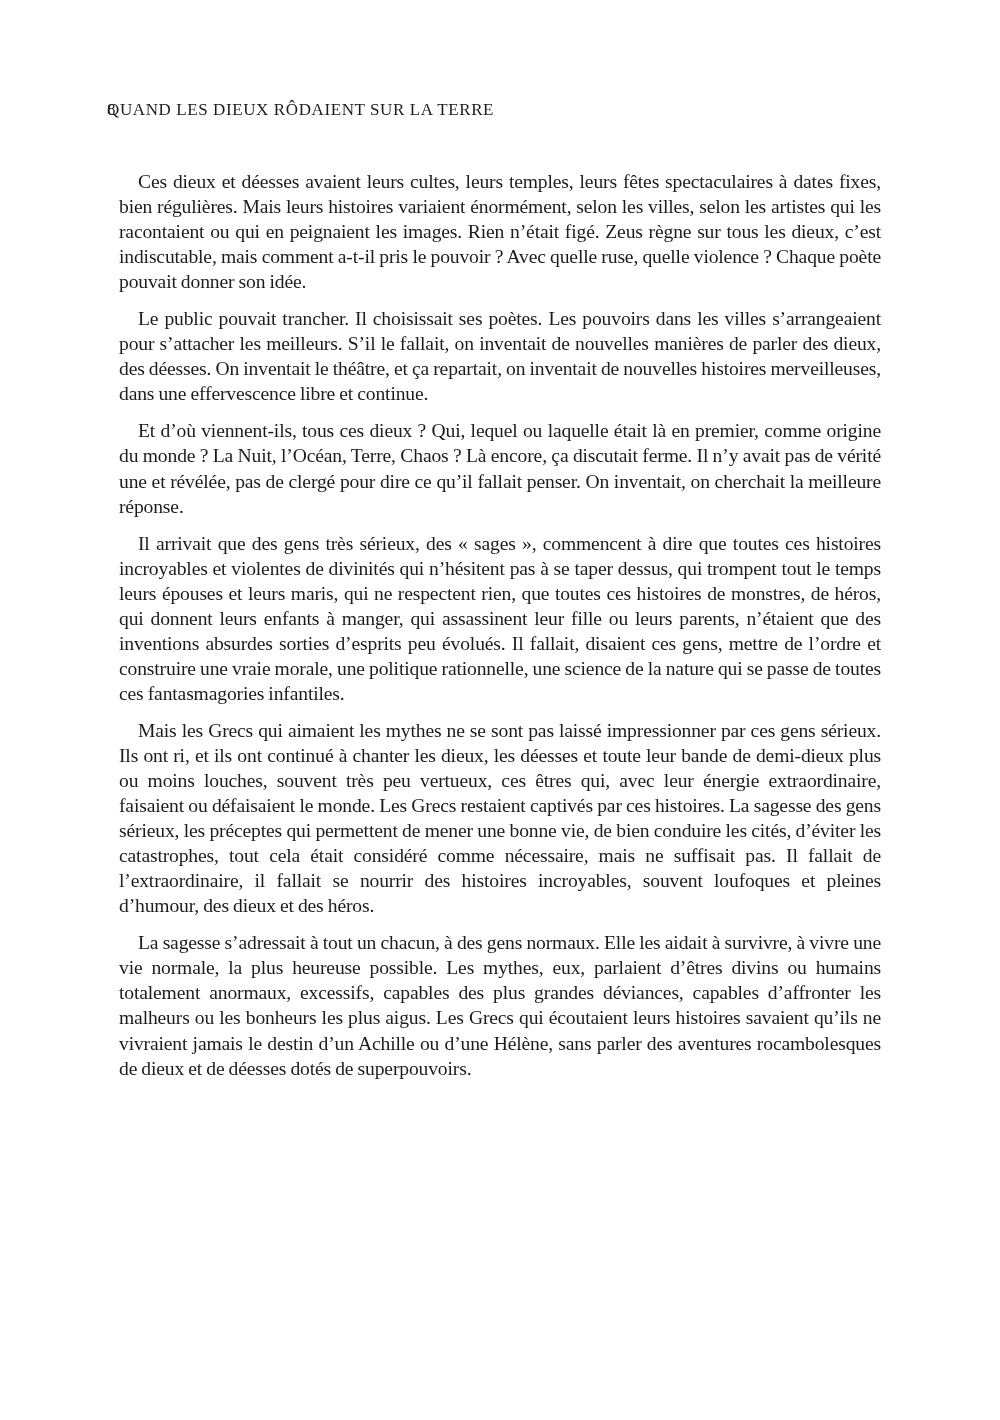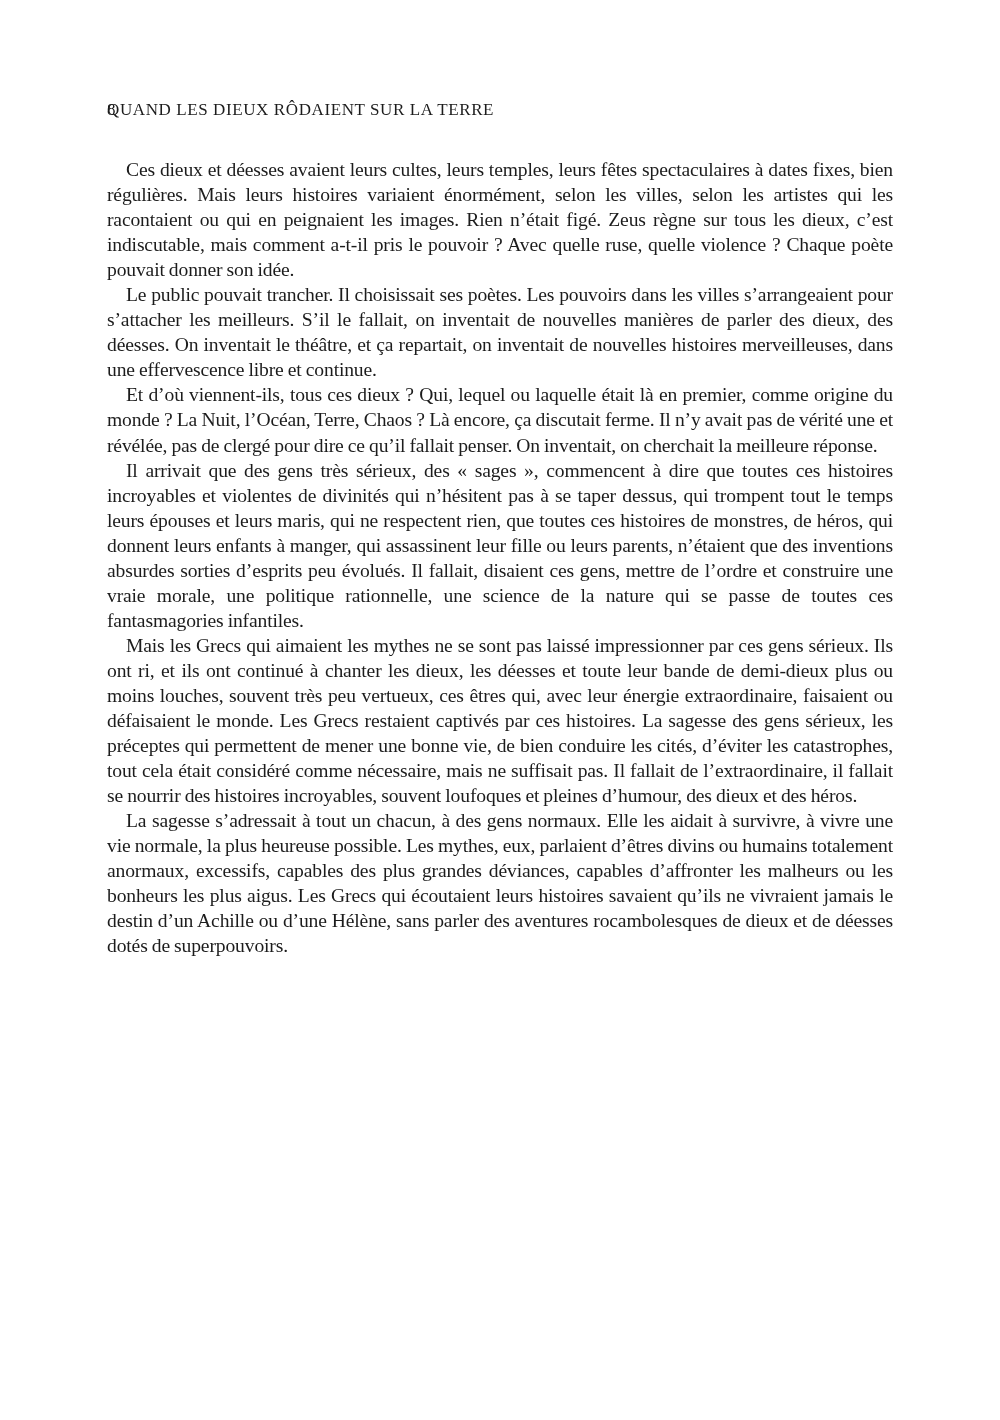--- a/index.html
+++ b/index.html
@@ -42,21 +42,21 @@
       position: absolute;
       top: 157px;
       left: 107px;
       width: 786px;
       font-size: 19.6px;
       line-height: 25.05px;
       text-align: justify;
       hyphens: manual;
     }
     .body-text p {
-      margin: 0;
+      margin: 12px;
       text-indent: 19px;
       word-spacing: -0.6px;
       letter-spacing: -0.15px;
     }
   </style>
 </head>
 <body>
 
 <header class="running-head">
   <span class="folio">8</span>

